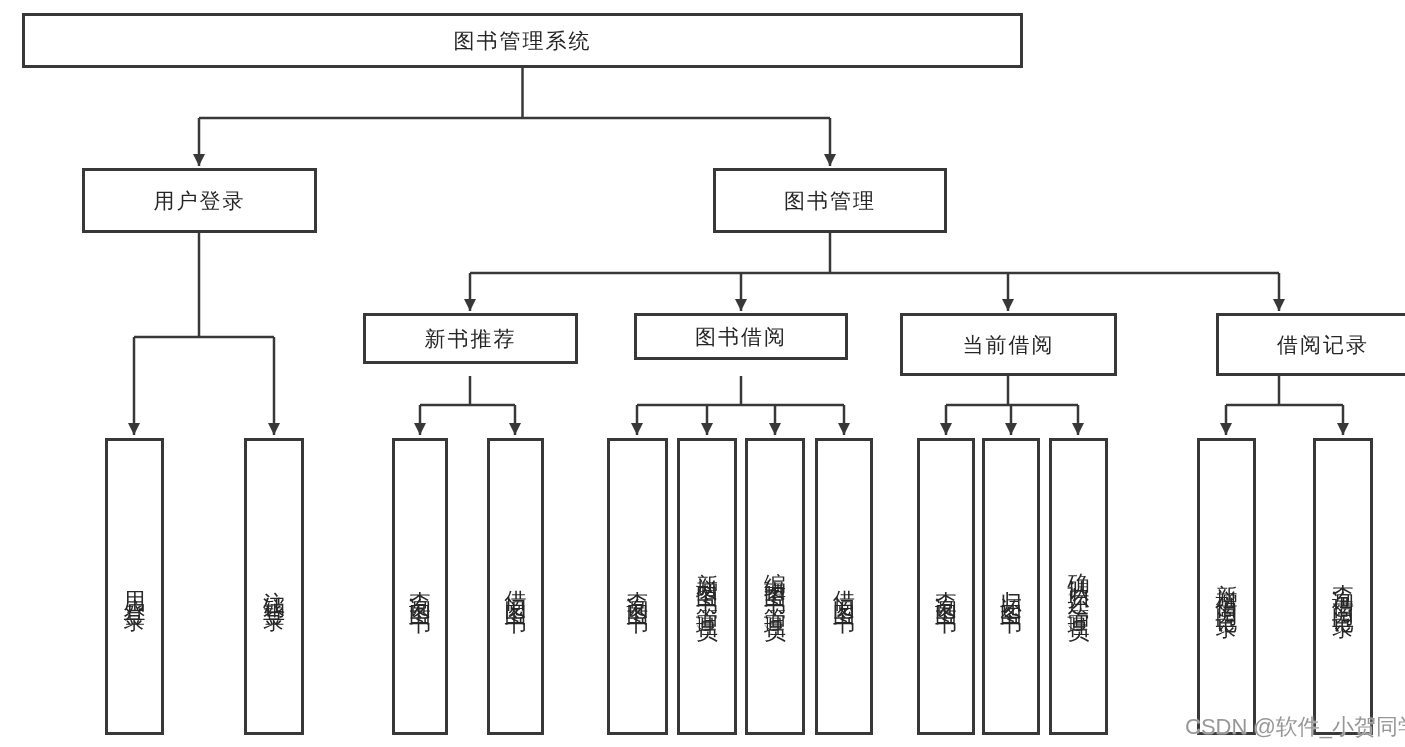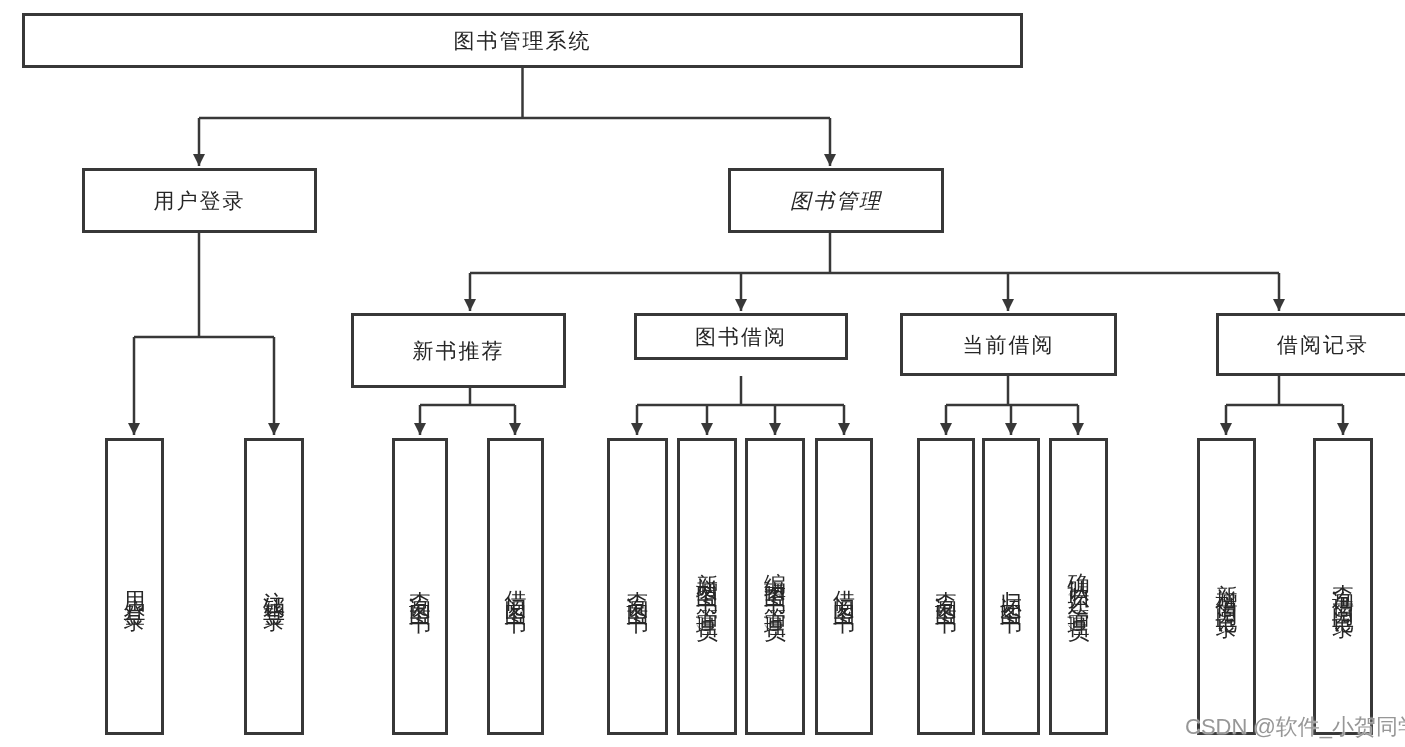--- a/index.html
+++ b/index.html
@@ -94,23 +94,23 @@
       <path d="M1279,376 V405"></path>
       <path d="M1226,405 H1343"></path>
       <path d="M1226,405 V435" marker-end="url(#arr)"></path>
       <path d="M1343,405 V435" marker-end="url(#arr)"></path>
     </g>
   </svg>
 
   <div class="box hbox" style="left:22px;top:13px;width:1001px;height:55px;">图书管理系统</div>
 
   <div class="box hbox" style="left:82px;top:168px;width:235px;height:65px;">用户登录</div>
-  <div class="box hbox" style="left:728px;top:168px;width:216px;height:65px;font-style:italic;">图书管理</div>
+  <div class="box hbox" style="left:713px;top:168px;width:234px;height:65px;">图书管理</div>
 
-  <div class="box hbox" style="left:351px;top:313px;width:215px;height:75px;">新书推荐</div>
+  <div class="box hbox" style="left:363px;top:313px;width:215px;height:51px;">新书推荐</div>
   <div class="box hbox" style="left:634px;top:313px;width:214px;height:47px;">图书借阅</div>
   <div class="box hbox" style="left:900px;top:313px;width:217px;height:63px;">当前借阅</div>
   <div class="box hbox" style="left:1216px;top:313px;width:214px;height:63px;">借阅记录</div>
 
   <div class="box leaf" style="left:105px;top:438px;width:59px;height:297px;">用户登录</div>
   <div class="box leaf" style="left:244px;top:438px;width:60px;height:297px;">注销登录</div>
 
   <div class="box leaf" style="left:392px;top:438px;width:56px;height:297px;">查询图书</div>
   <div class="box leaf" style="left:487px;top:438px;width:57px;height:297px;">借阅图书</div>
 

